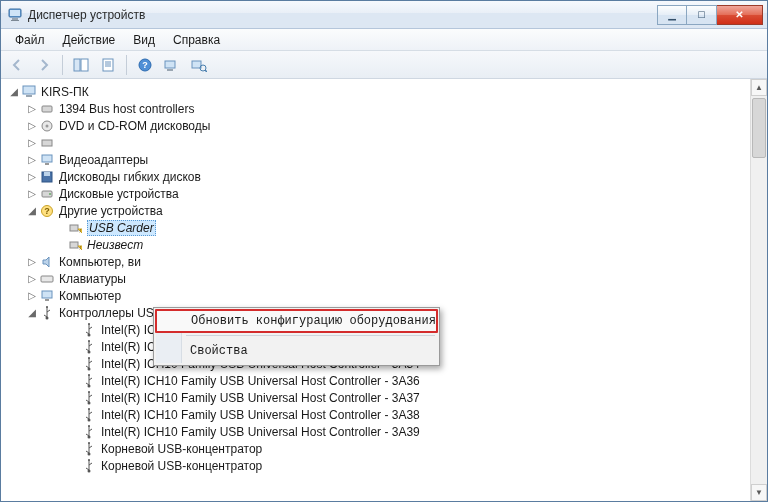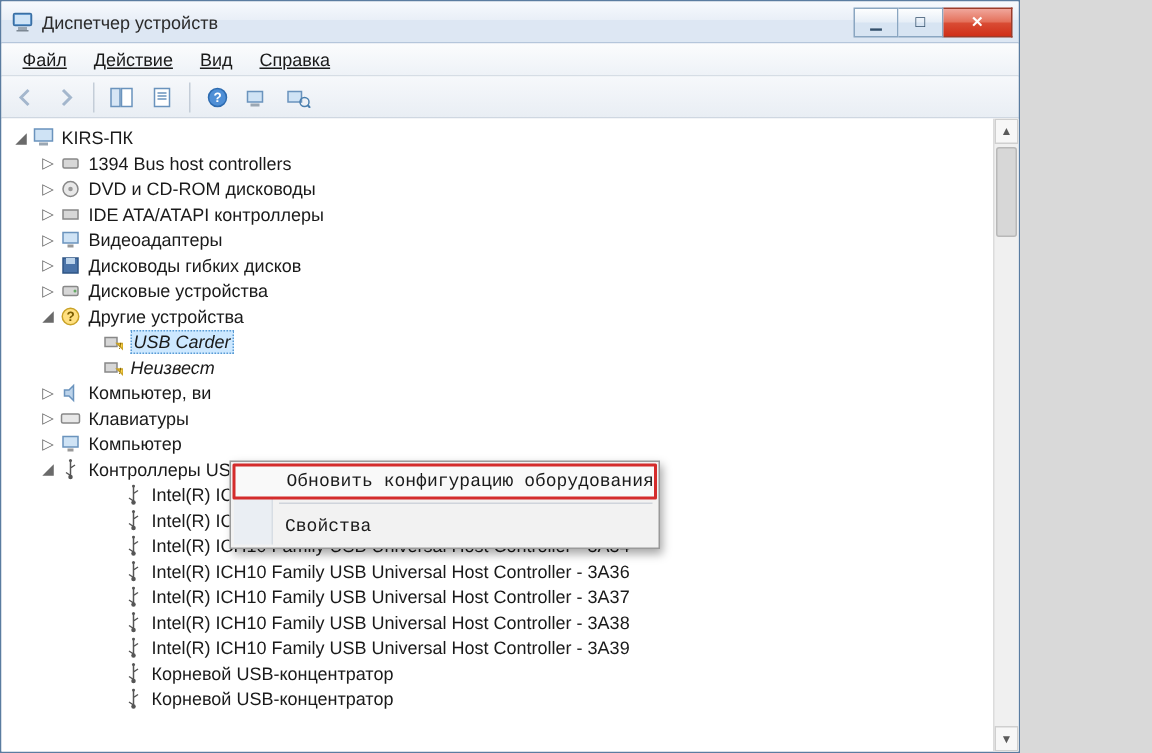--- a/index.html
+++ b/index.html
@@ -4,21 +4,21 @@
 <style>
   * { box-sizing: border-box; }
   body {
     margin: 0;
     font-family: "Segoe UI", Tahoma, sans-serif;
     font-size: 12px;
     background: #d9d9d9;
     overflow: hidden;
   }
   .window {
-    width: 680px;
+    width: 768px;
     height: 502px;
     background: #fff;
     border: 1px solid #5a7ca0;
     position: relative;
     display: flex;
     flex-direction: column;
   }
   .titlebar {
     height: 28px;
     background: linear-gradient(to bottom, #f6f9fd 0%, #e9eff7 45%, #dde7f3 46%, #dde7f3 100%);
@@ -56,21 +56,20 @@
   .menubar {
     height: 22px;
     background: linear-gradient(to bottom,#fbfcfd,#eef2f7);
     border-bottom: 1px solid #d6dde5;
     display: flex; align-items: center;
     padding: 0 6px; gap: 2px;
   }
   .menubar .menu-item {
     padding: 2px 8px; color:#1a1a1a;
     border-radius:2px;
-    text-decoration:underline;
   }
   .toolbar {
     height: 28px;
     background: linear-gradient(to bottom,#f6f8fb,#e9eef4);
     border-bottom: 1px solid #cfd7e1;
     display:flex; align-items:center;
     padding: 0 4px; gap:3px;
   }
   .tool-btn {
     width: 24px; height: 22px;
@@ -262,21 +261,20 @@
           </span>
           <span class="lbl">DVD и CD-ROM дисководы</span>
         </div>
       <div class="node lvl1">
           <span class="exp">▷</span>
           <span class="ic">
             <svg width="14" height="14" viewBox="0 0 14 14">
               <rect x="2" y="4" width="10" height="6" fill="#d7d7d7" stroke="#888"></rect>
             </svg>
           </span>
-          <span class="lbl">IDE ATA/ATAPI контроллеры</span>
         </div>
       <div class="node lvl1">
           <span class="exp">▷</span>
           <span class="ic">
             <svg width="14" height="14" viewBox="0 0 14 14">
               <rect x="2" y="2" width="10" height="7" fill="#cfe3f5" stroke="#6a93bd"></rect>
               <rect x="5" y="10" width="4" height="2" fill="#999"></rect>
             </svg>
           </span>
           <span class="lbl">Видеоадаптеры</span>

